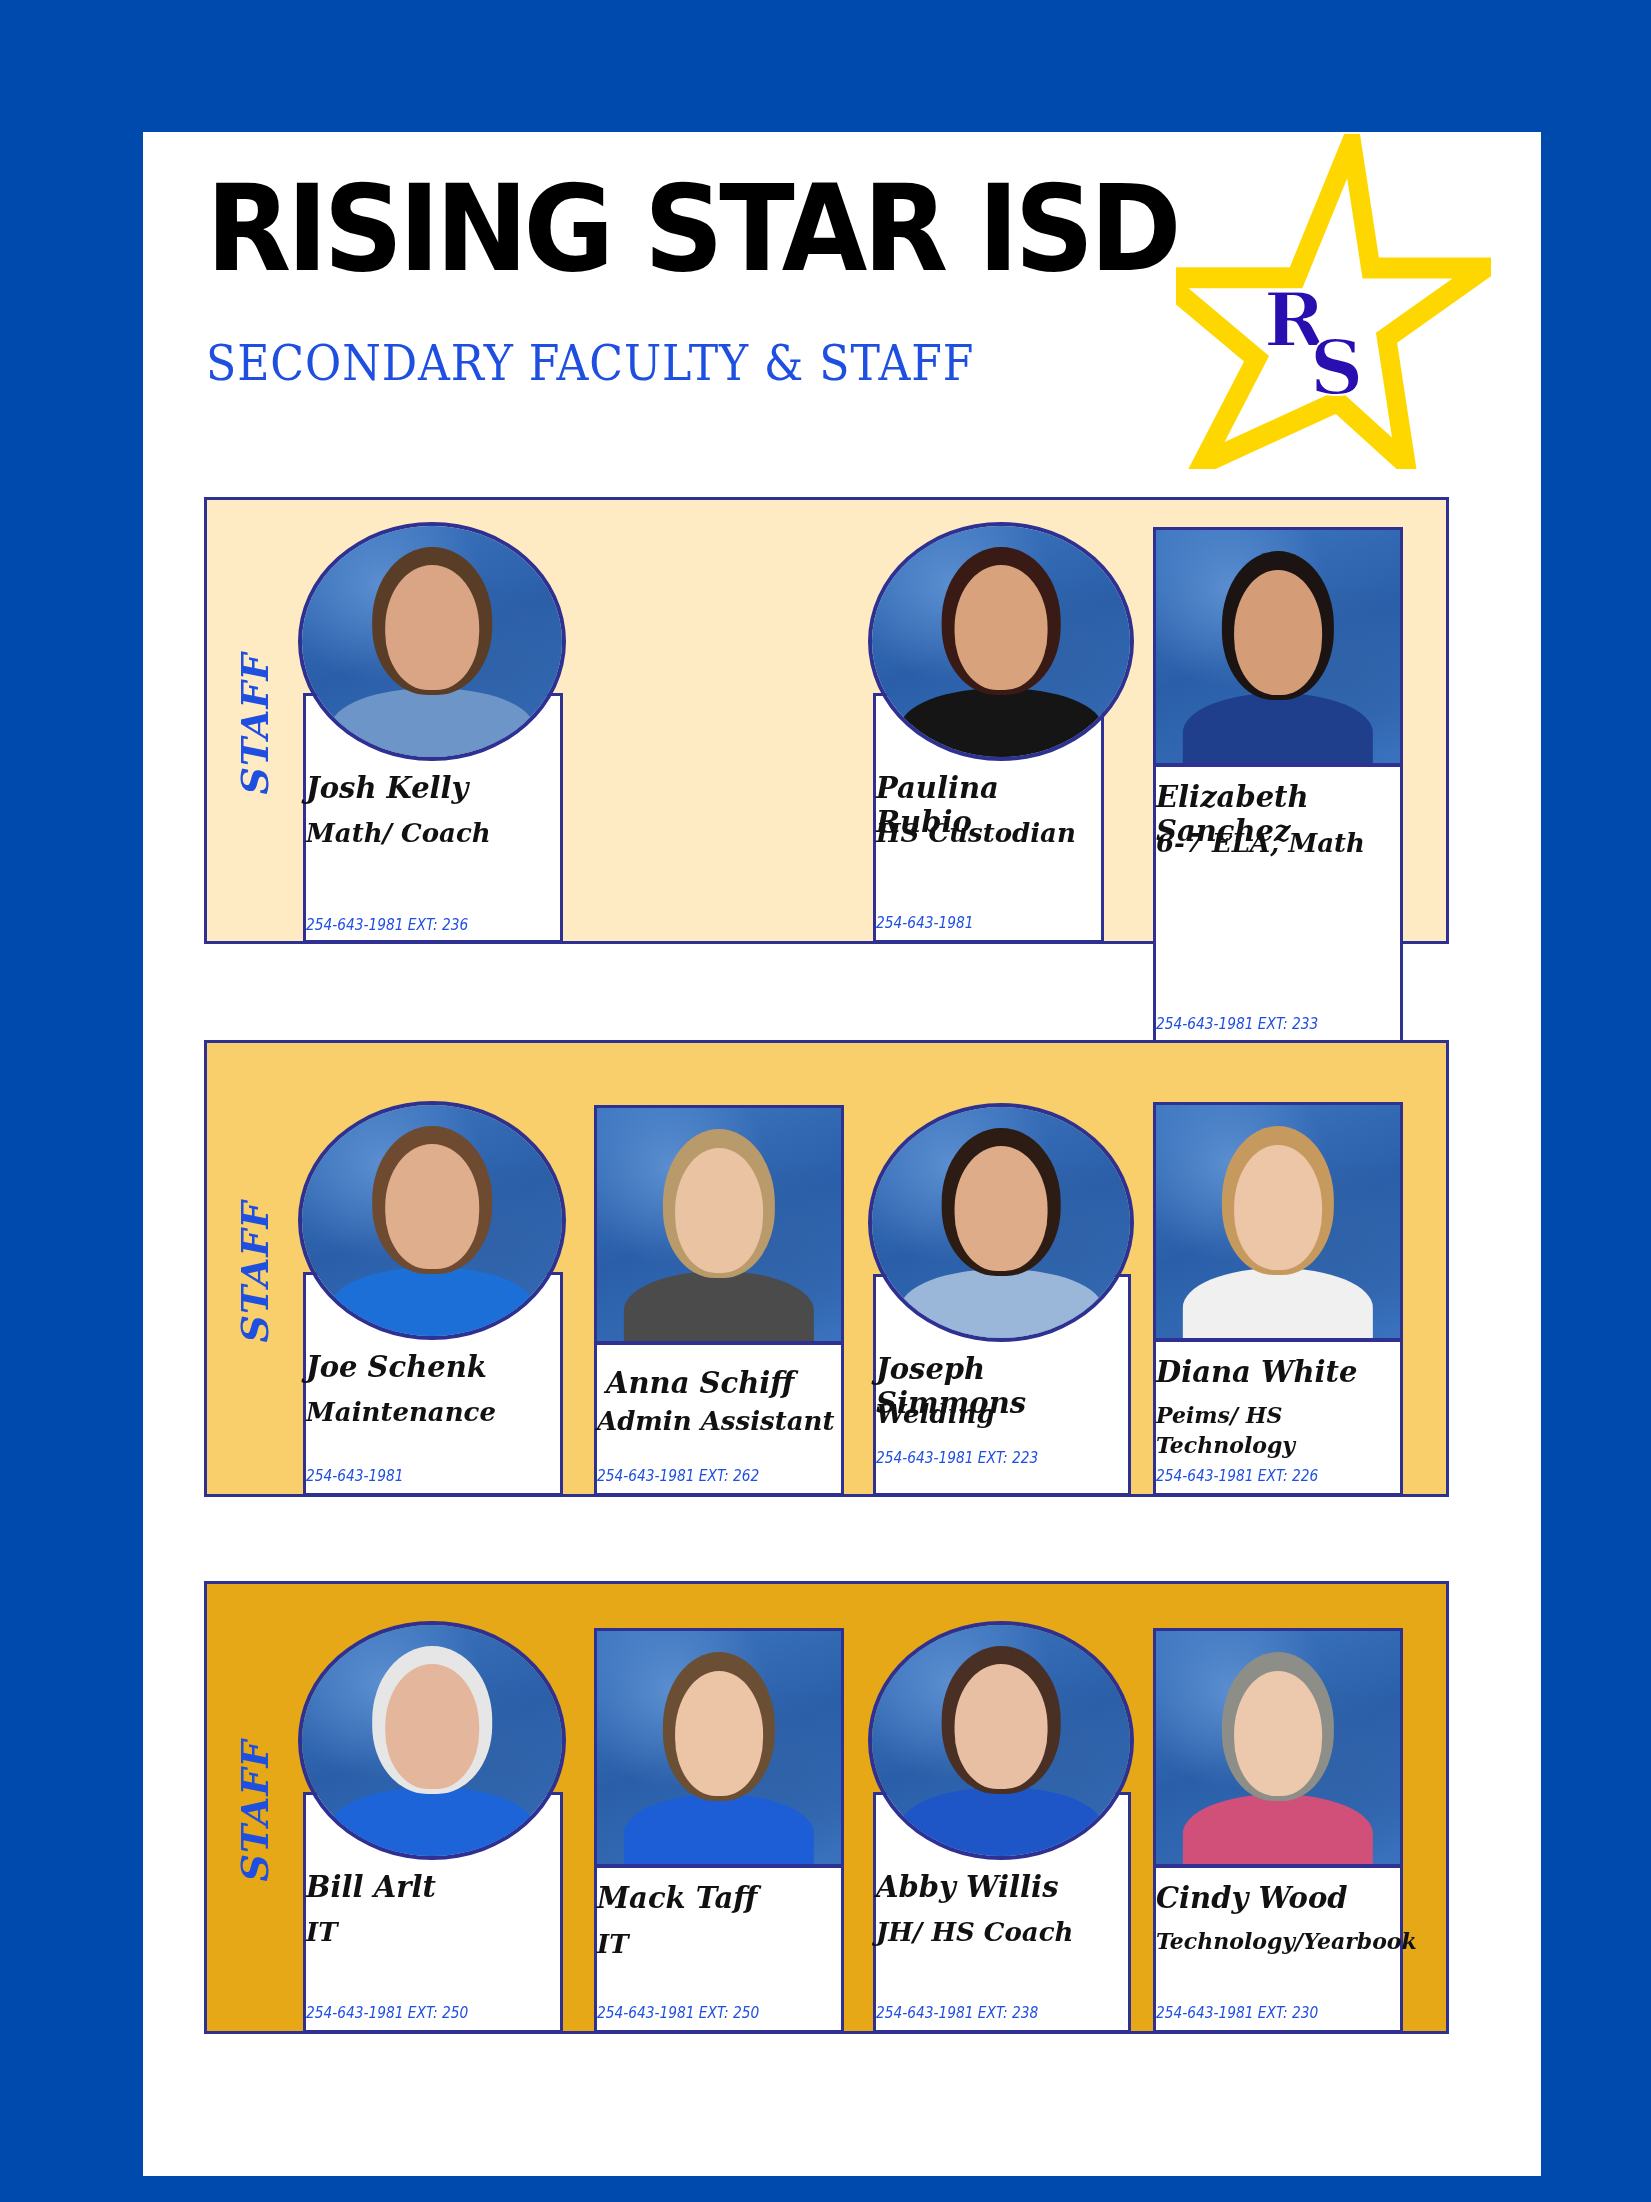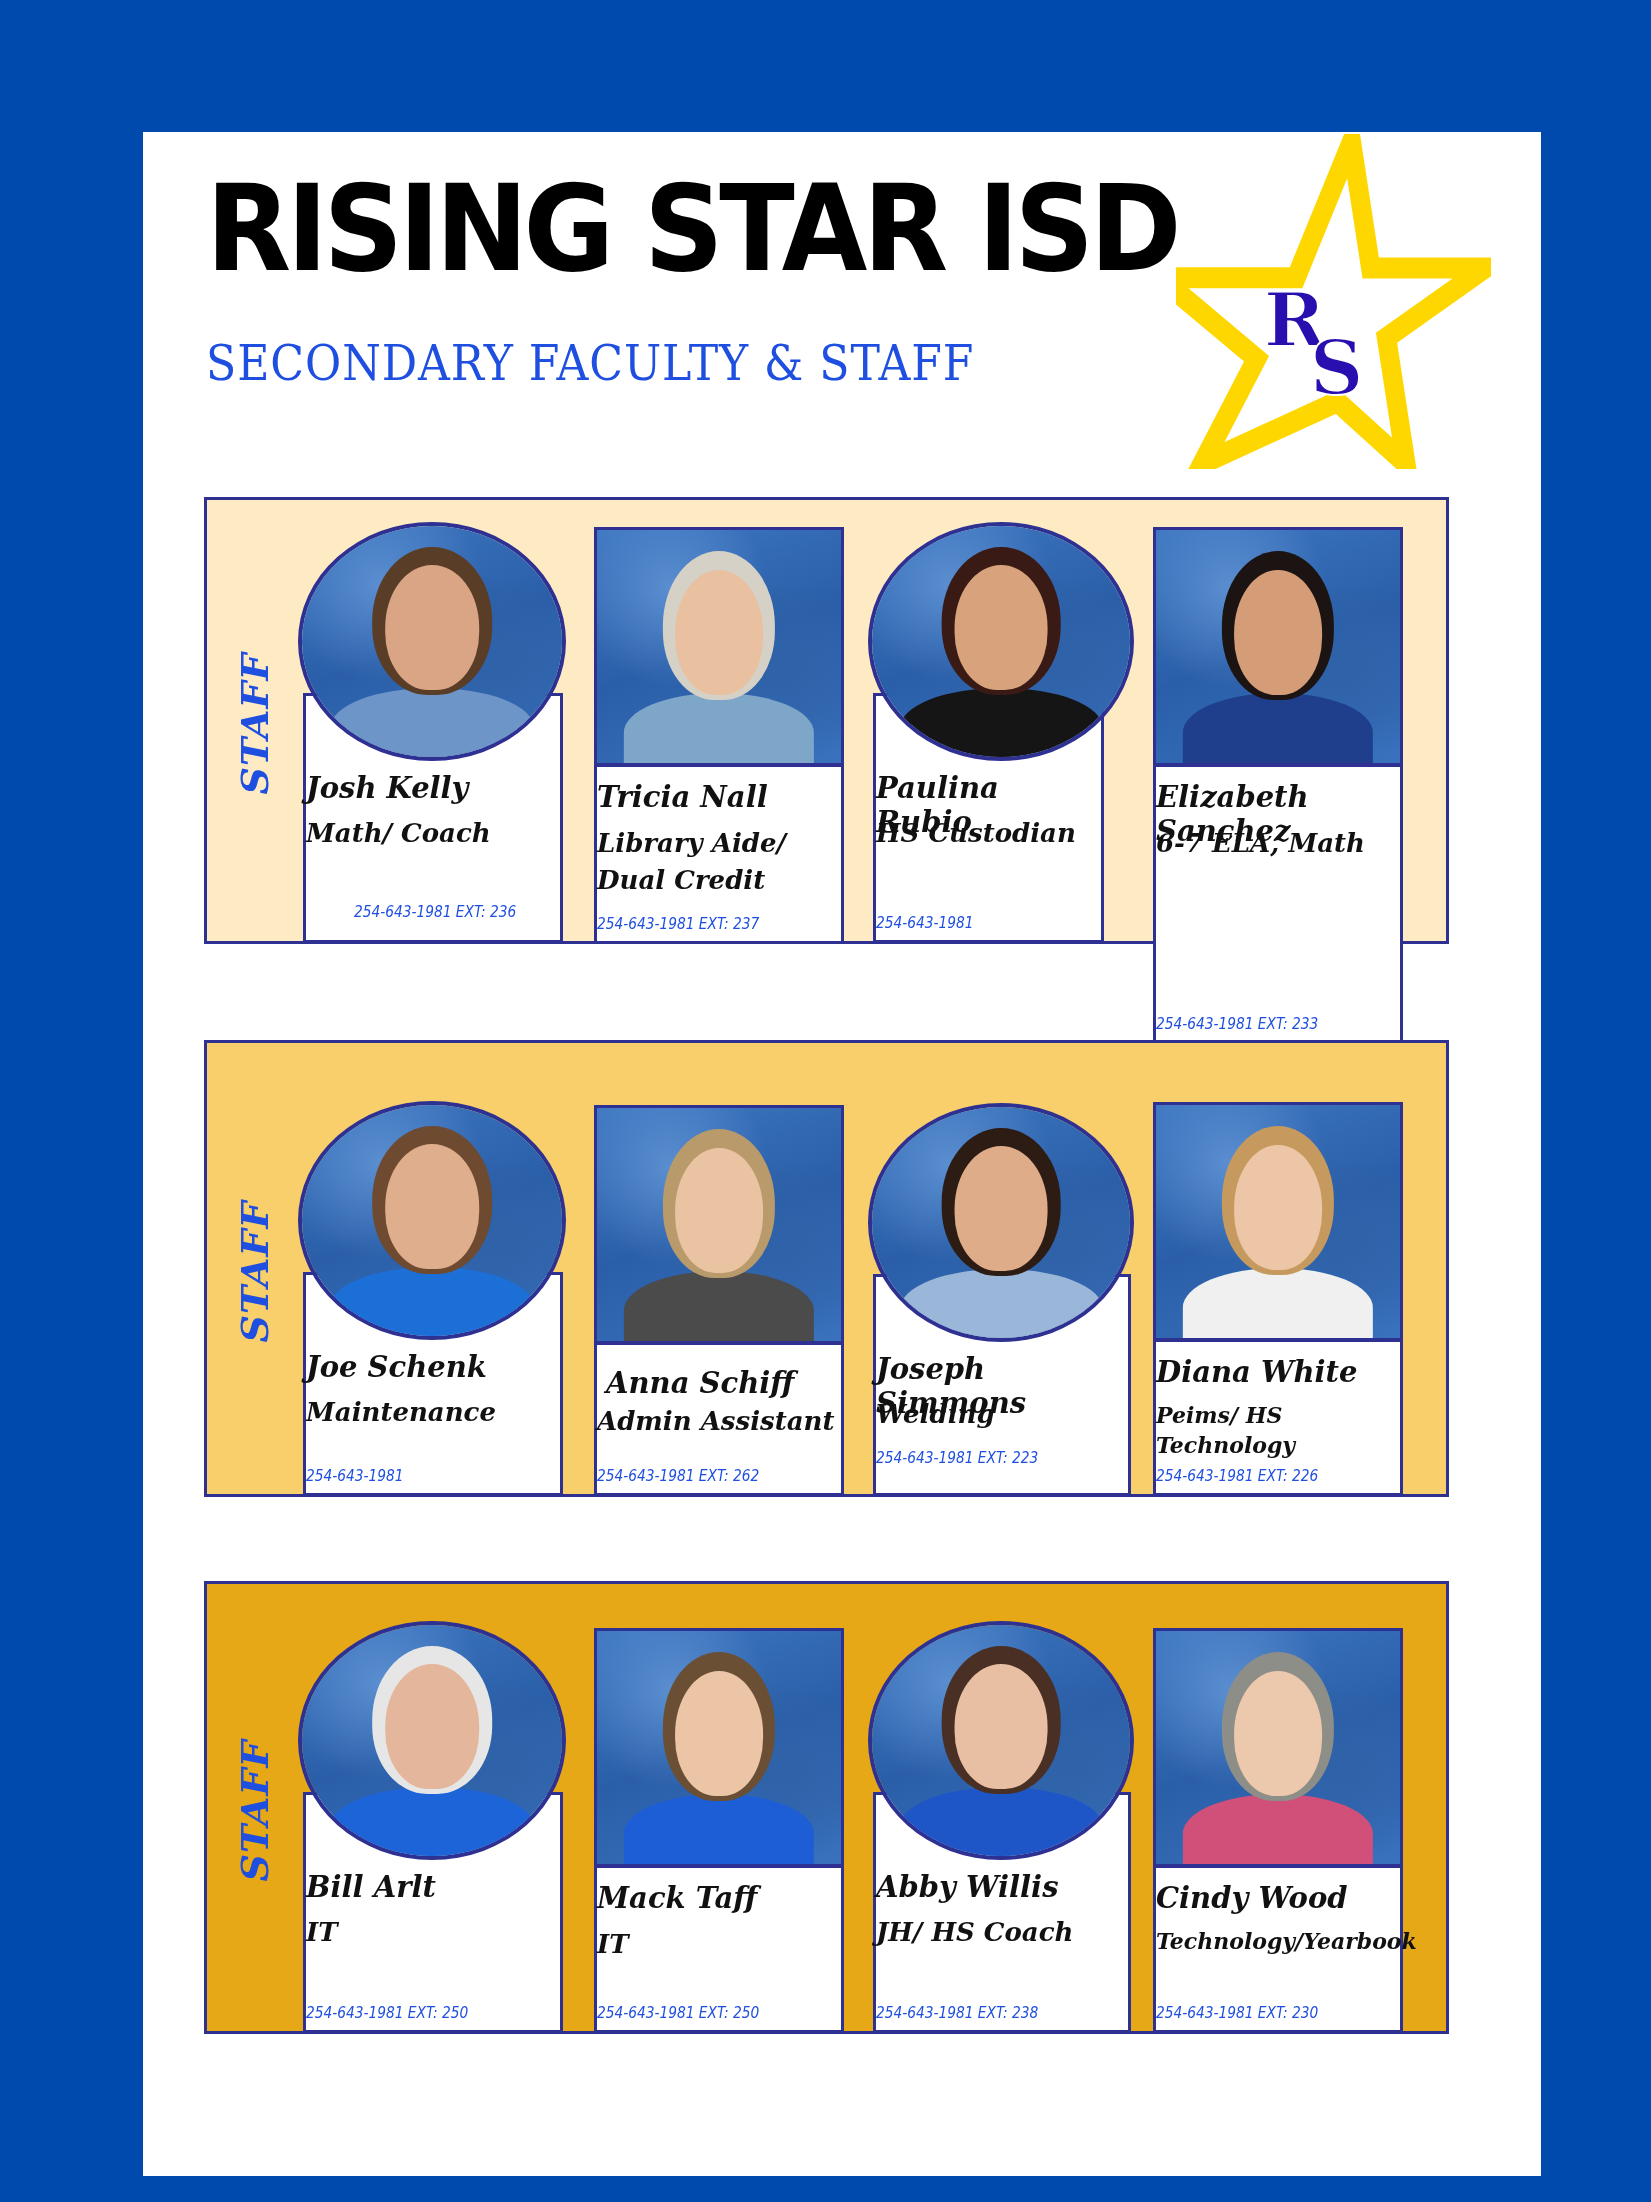--- a/index.html
+++ b/index.html
@@ -47,33 +47,21 @@
       </div>
       <div class="card" style="left: 96px; width: 260px; top: 193px; height: 250px; overflow: visible;">
         <div class="photo-oval" style="left: -7.6px; width: 268px; top: -174px; height: 239px; z-index: 2;">
           <div class="photo-bg"></div>
           <div class="shoulders" style="width: 78%; height: 34%; bottom: -4%; background: rgb(109, 149, 200);"></div>
           <div class="head" style="width: 46%; height: 64%; top: 9%; background: rgb(90, 61, 38);"></div>
           <div class="head" style="width: 36%; height: 54%; top: 17%; background: rgb(217, 165, 133);"></div>
         </div>
         <div class="txt name" style="top: 75px;">Josh Kelly</div>
         <div class="txt role" style="top: 120px;">Math/ Coach</div>
-        <div class="txt phone" style="bottom: 19px; padding-left: 48px;">254-643-1981 EXT: 236</div>
-      </div>
-      <div class="card" style="left: 387px; width: 250px; top: 27px; height: 417px;">
-        <div class="photo-rect" style="height: 237px;">
-          <div class="photo-bg"></div>
-          <div class="shoulders" style="width: 78%; height: 34%; bottom: -4%; background: rgb(126, 166, 201);"></div>
-          <div class="head" style="width: 46%; height: 64%; top: 9%; background: rgb(214, 209, 198);"></div>
-          <div class="head" style="width: 36%; height: 54%; top: 17%; background: rgb(233, 192, 160);"></div>
-        </div>
-        <div class="txt name" style="top: 250px;">Tricia Nall</div>
-        <div class="txt role" style="top: 296px;">Library Aide/</div>
-        <div class="txt role" style="top: 333px;">Dual Credit</div>
-        <div class="txt phone" style="bottom: 7.6px;">254-643-1981 EXT: 237</div>
+        <div class="txt phone" style="bottom: 6px;">254-643-1981 EXT: 236</div>
       </div>
       <div class="card" style="left: 666px; width: 231px; top: 193px; height: 250px; overflow: visible;">
         <div class="photo-oval" style="left: -7.6px; width: 266px; top: -174px; height: 239px; z-index: 2;">
           <div class="photo-bg"></div>
           <div class="shoulders" style="width: 78%; height: 34%; bottom: -4%; background: rgb(21, 21, 21);"></div>
           <div class="head" style="width: 46%; height: 64%; top: 9%; background: rgb(58, 26, 20);"></div>
           <div class="head" style="width: 36%; height: 54%; top: 17%; background: rgb(216, 162, 124);"></div>
         </div>
         <div class="txt name" style="top: 75px;">Paulina Rubio</div>
         <div class="txt role" style="top: 120px;">HS Custodian</div>

